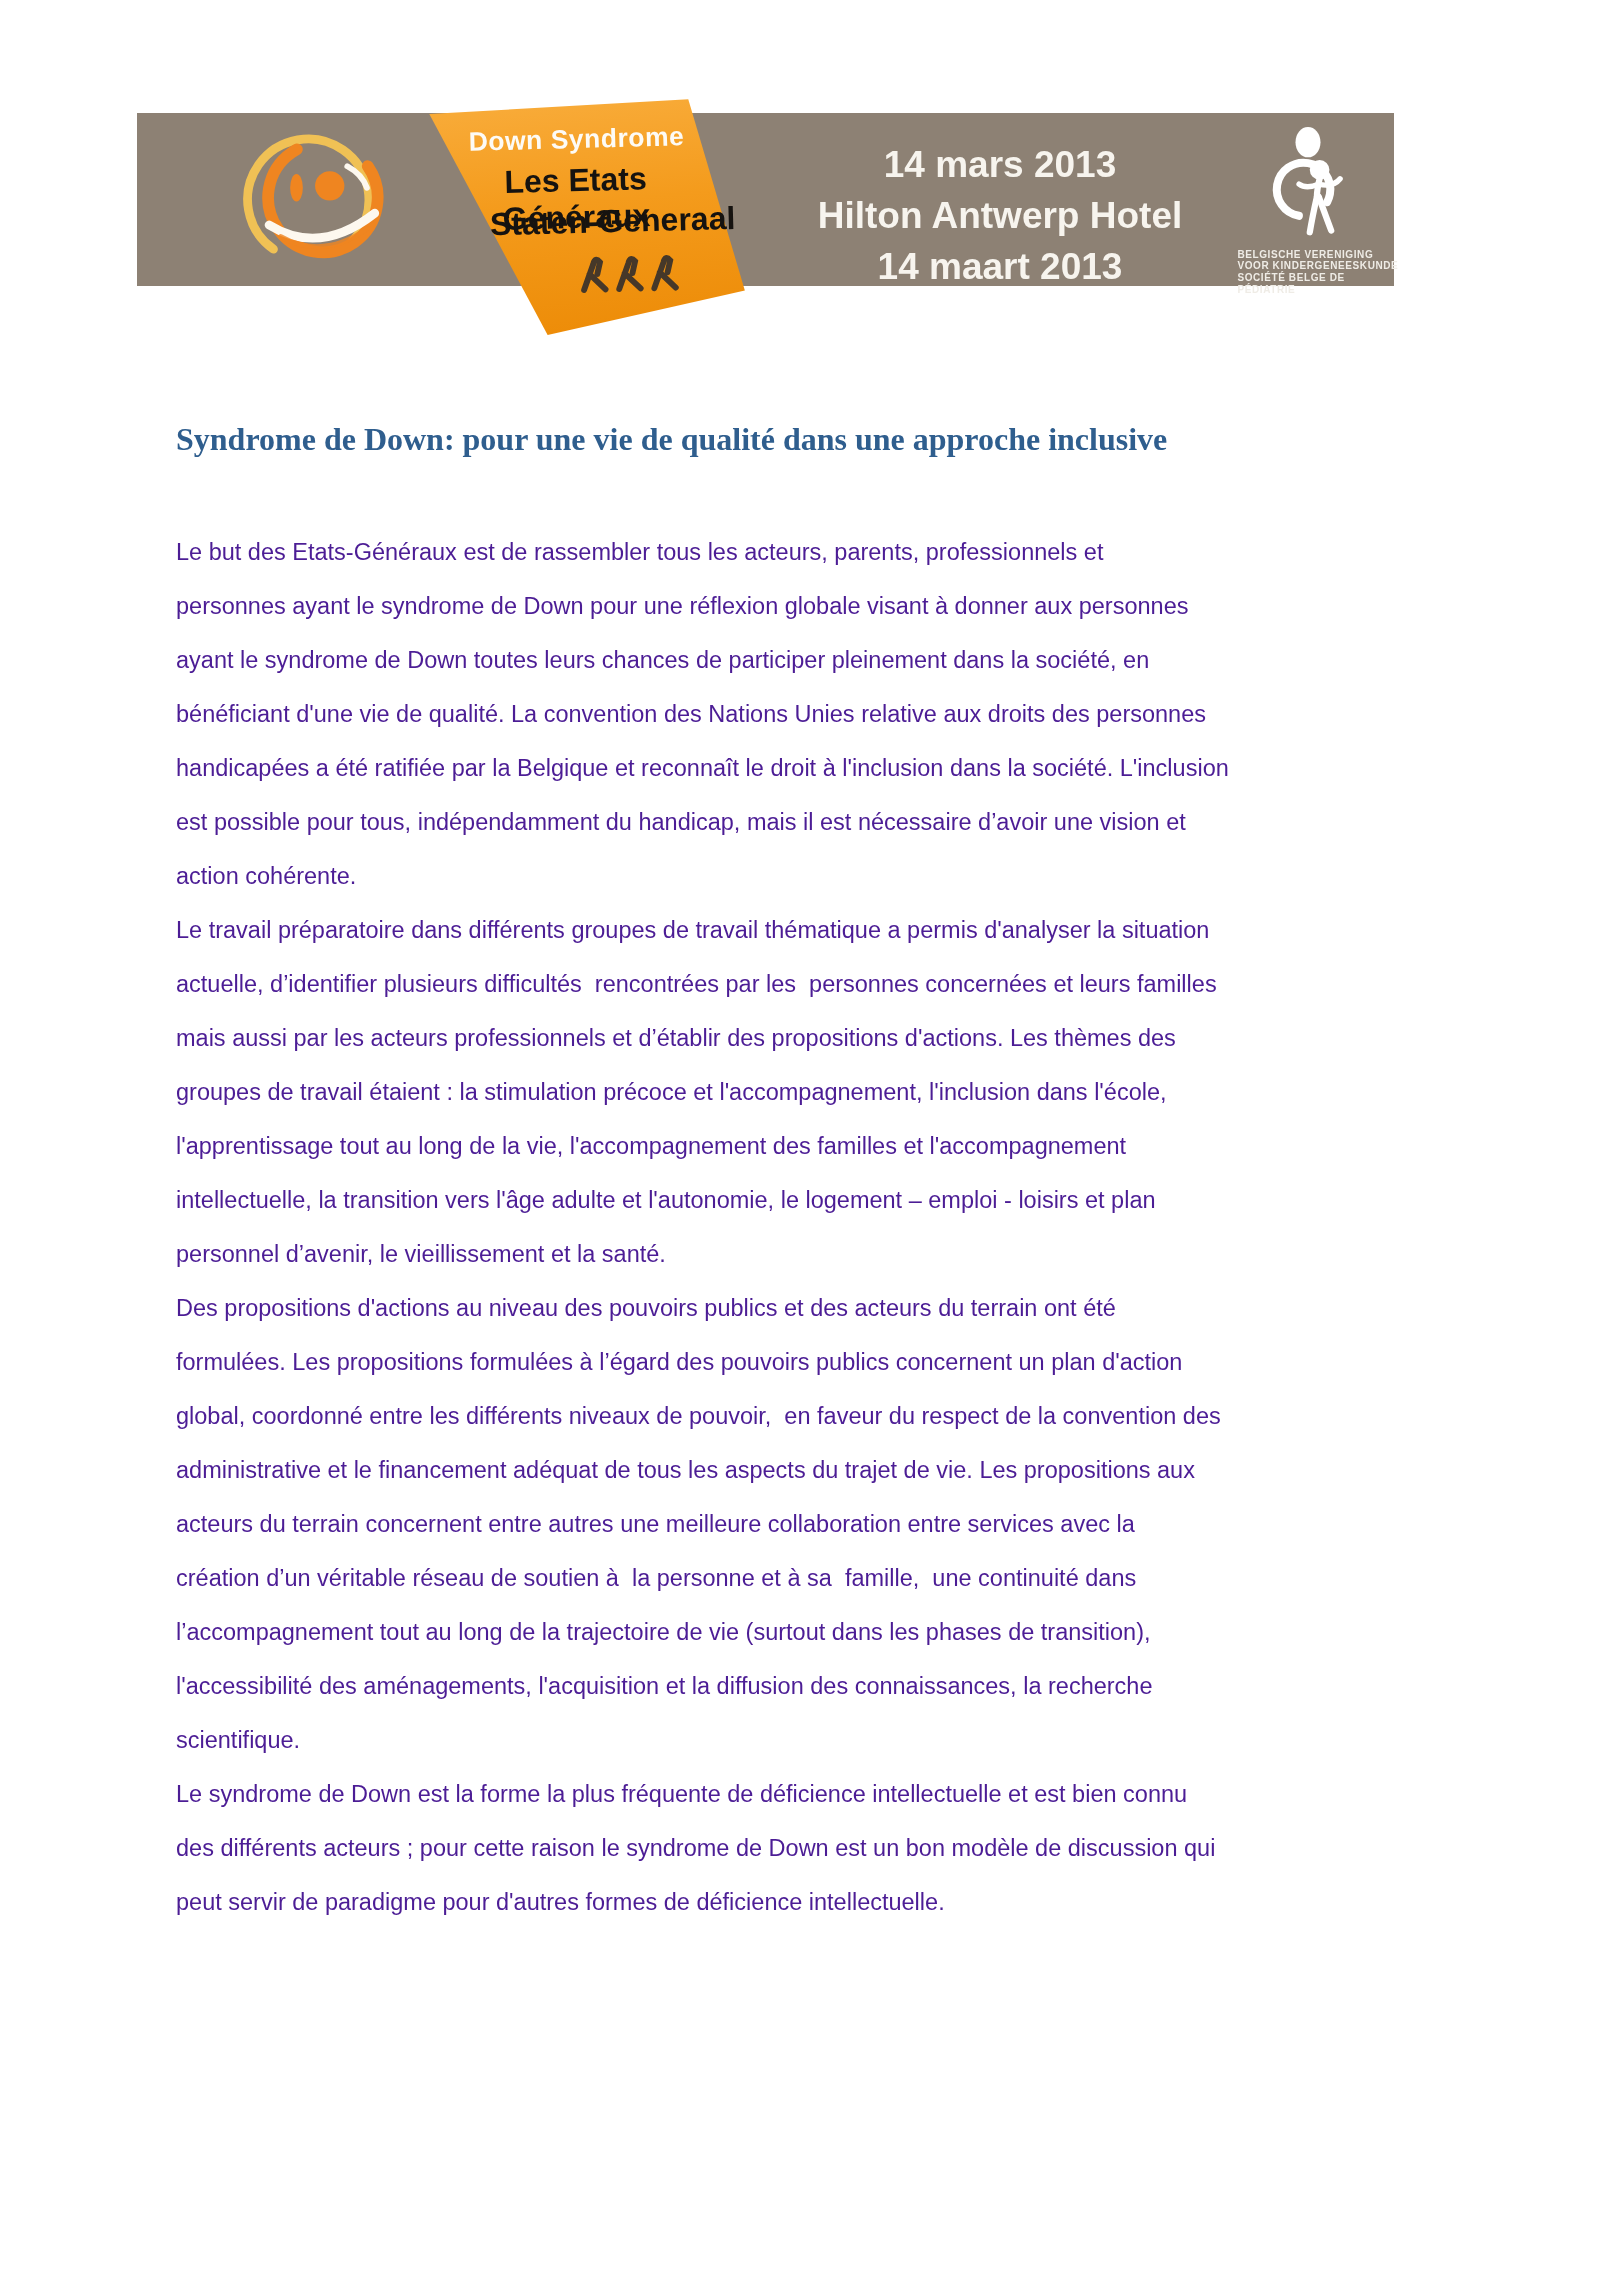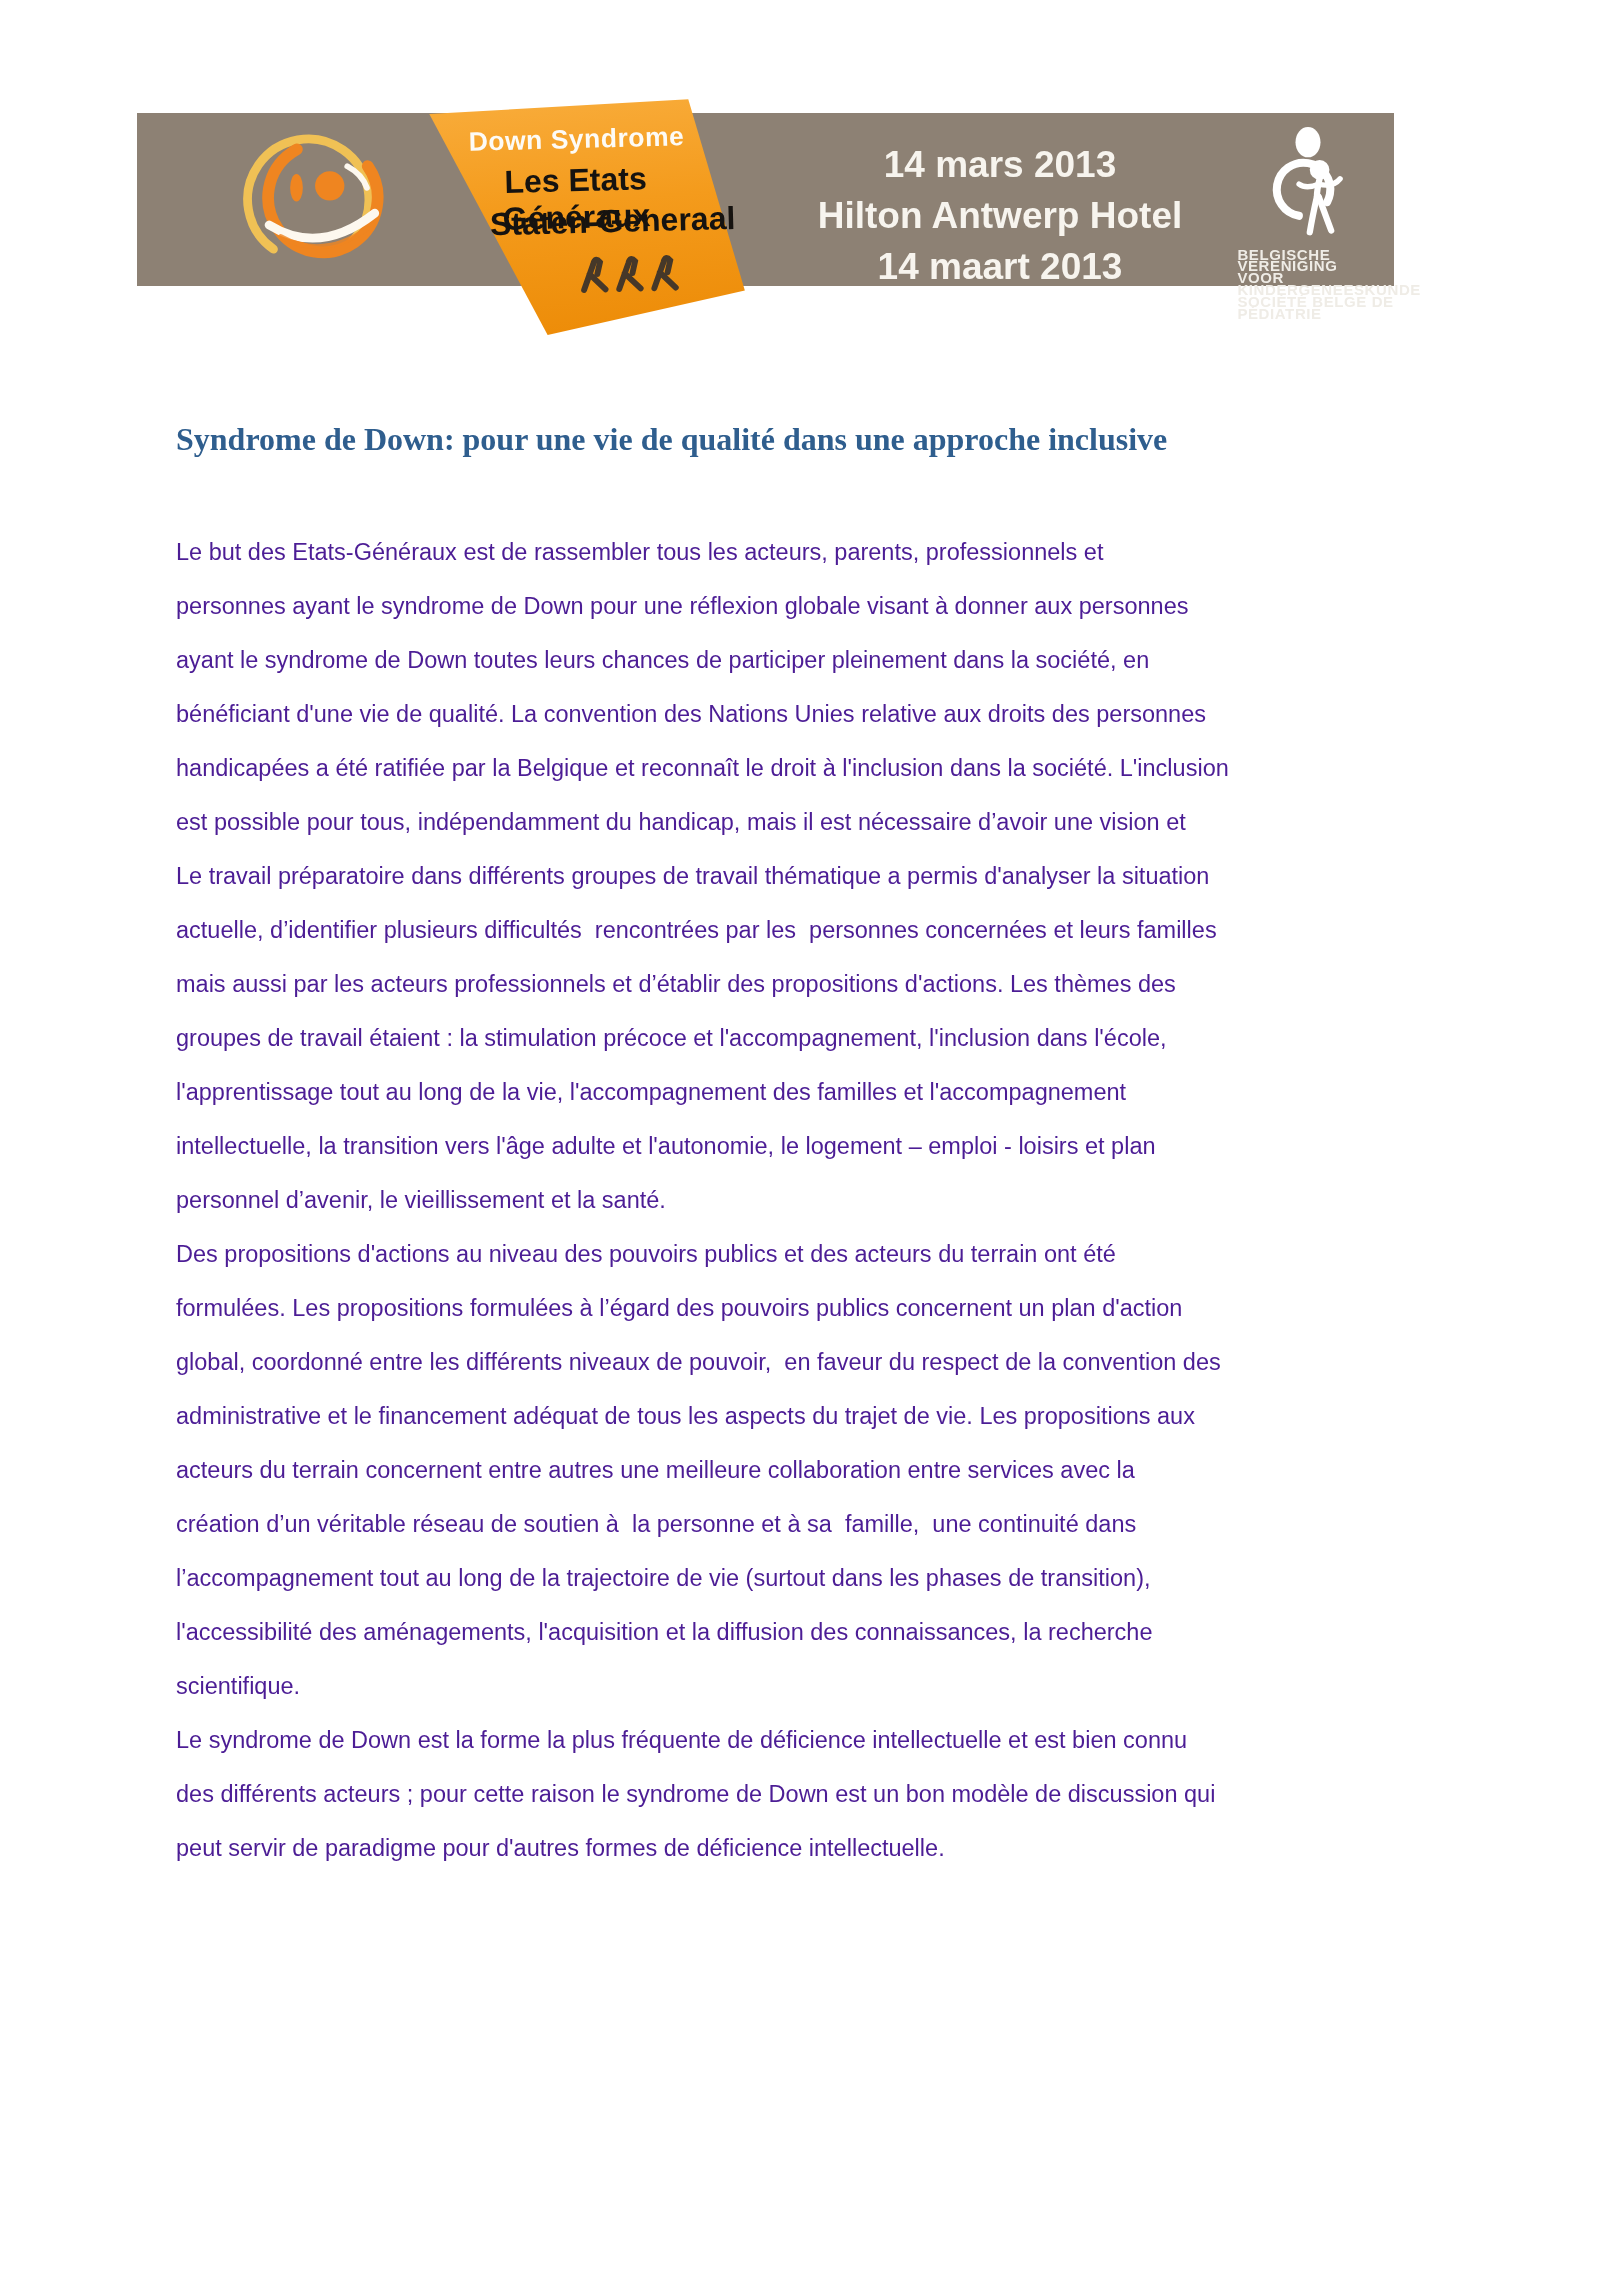--- a/index.html
+++ b/index.html
@@ -41,21 +41,21 @@
 
   .event-dates {
     position:absolute; left:608px; top:25.5px; width:510px;
     text-align:center; color:#f7f4ee;
     font-size:37px; font-weight:bold; line-height:51px;
   }
 
   .society { position:absolute; left:1073px; top:13.7px; width:196px; text-align:center; }
   .society svg { width:90px; height:116px; }
   .society-text {
-    margin-top:2px; color:#efece6; font-size:15px; font-weight:bold;
+    margin-top:2px; color:#efece6; font-size:10px; font-weight:bold;
     letter-spacing:0.6px; line-height:11.8px; text-align:left; padding-left:27.4px;
   }
 
   
   .title {
     position:absolute; left:176px; top:417px; margin:0;
     font-family:"Liberation Serif","DejaVu Serif",serif;
     font-size:32px; font-weight:bold; color:#2f5e8e; line-height:45px;
   }
   .body-text {
@@ -133,20 +133,21 @@
   <h1 class="title">Syndrome de Down: pour une vie de qualité dans une approche inclusive</h1>
 
   <main class="body-text">
     <div>
         <div class="line">Le but des Etats-Généraux est de rassembler tous les acteurs, parents, professionnels et</div>
         <div class="line">personnes ayant le syndrome de Down pour une réflexion globale visant à donner aux personnes</div>
         <div class="line">ayant le syndrome de Down toutes leurs chances de participer pleinement dans la société, en</div>
         <div class="line">bénéficiant d'une vie de qualité. La convention des Nations Unies relative aux droits des personnes</div>
         <div class="line">handicapées a été ratifiée par la Belgique et reconnaît le droit à l'inclusion dans la société. L'inclusion</div>
         <div class="line">est possible pour tous, indépendamment du handicap, mais il est nécessaire d’avoir une vision et</div>
+        <div class="line">action cohérente.</div>
       </div>
     <div>
         <div class="line">Le travail préparatoire dans différents groupes de travail thématique a permis d'analyser la situation</div>
         <div class="line">actuelle, d’identifier plusieurs difficultés  rencontrées par les  personnes concernées et leurs familles</div>
         <div class="line">mais aussi par les acteurs professionnels et d’établir des propositions d'actions. Les thèmes des</div>
         <div class="line">groupes de travail étaient : la stimulation précoce et l'accompagnement, l'inclusion dans l'école,</div>
         <div class="line">l'apprentissage tout au long de la vie, l'accompagnement des familles et l'accompagnement</div>
         <div class="line">intellectuelle, la transition vers l'âge adulte et l'autonomie, le logement – emploi - loisirs et plan</div>
         <div class="line">personnel d’avenir, le vieillissement et la santé.</div>
       </div>

